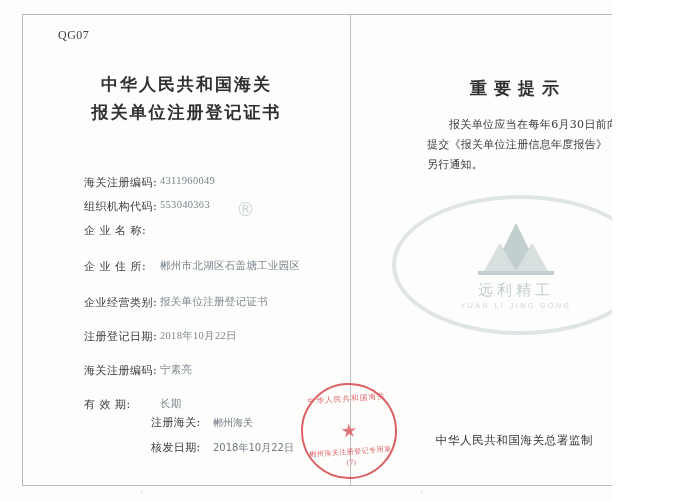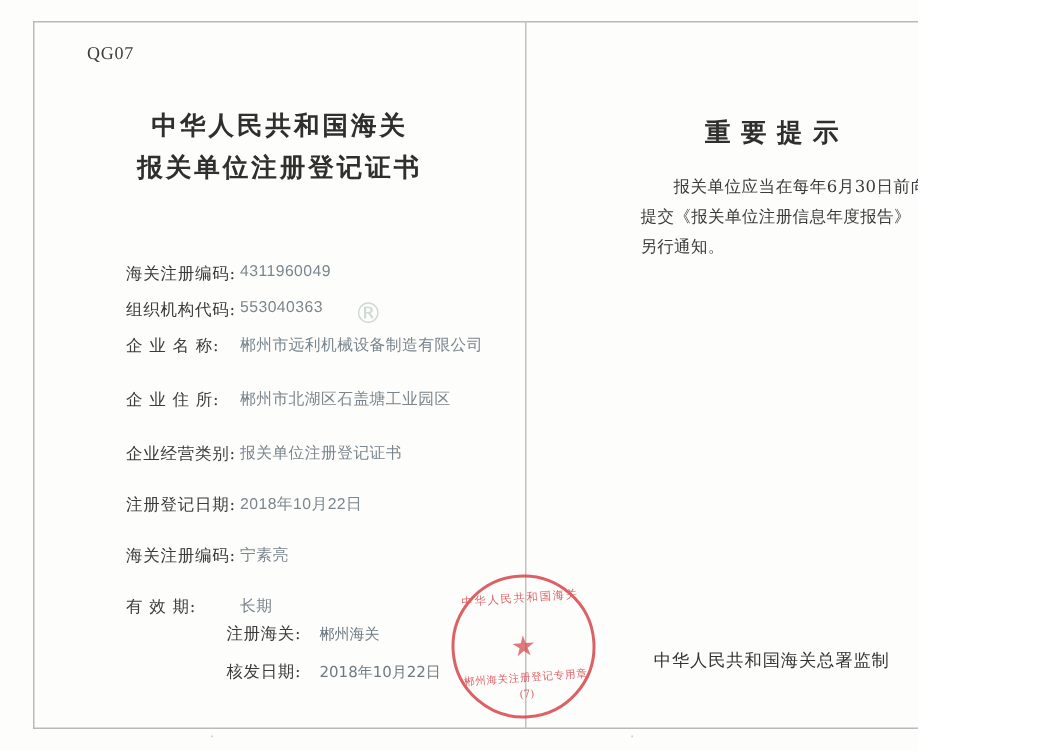--- a/index.html
+++ b/index.html
@@ -88,21 +88,21 @@
   }
   .field-label {
     font-family: "DejaVu Serif", "Liberation Serif", serif;
     font-size: 11px;
     color: #3b3b3b;
     width: 76px;
     flex: 0 0 76px;
     letter-spacing: 0.5px;
   }
   .field-value {
-    font-family: Liberation Sans, sans-serif;
+    font-family: Liberation Serif, serif;
     font-size: 10.5px;
     color: #6f7b84;
     letter-spacing: 0.3px;
     opacity: 0.92;
   }
   .field-row.gap-top { margin-top: 16px; }
   .field-row.gap-top2 { margin-top: 18px; }
 
   .bottom-fields {
     position: absolute;
@@ -298,41 +298,51 @@
 </head>
 <body>
 
 <div class="page">
 
   <div class="frame"></div>
   <div class="divider"></div>
 
   <div class="form-code">QG07</div>
 
+  <div class="watermark">
+    <div class="wm-ellipse"></div>
+    <svg class="wm-mountain" viewBox="0 0 92 58">
+      <polygon points="46,2 70,50 22,50" fill="#c3cfce"></polygon>
+      <polygon points="30,22 46,50 14,50" fill="#d7e0df"></polygon>
+      <polygon points="62,22 78,50 46,50" fill="#d7e0df"></polygon>
+      <rect x="8" y="50" width="76" height="4" fill="#c3cfce"></rect>
+    </svg>
+    <div class="wm-text">远利精工</div>
+    <div class="wm-sub">YUAN LI JING GONG</div>
+  </div>
   <div class="wm-reg">®</div>
 
   <div class="left">
 
     <div class="title-block">
       <div class="title-line">中华人民共和国海关</div>
       <div class="title-line">报关单位注册登记证书</div>
     </div>
 
     <div class="fields">
       <div class="field-row">
         <span class="field-label">海关注册编码:</span>
         <span class="field-value">4311960049</span>
       </div>
       <div class="field-row">
         <span class="field-label">组织机构代码:</span>
         <span class="field-value">553040363</span>
       </div>
       <div class="field-row">
         <span class="field-label">企 业 名 称:</span>
-        <span class="field-value">郴州市远利机械设备制造有限公司</span>
       </div>
       <div class="field-row gap-top2">
         <span class="field-label">企 业 住 所:</span>
         <span class="field-value">郴州市北湖区石盖塘工业园区</span>
       </div>
       <div class="field-row gap-top2">
         <span class="field-label">企业经营类别:</span>
         <span class="field-value">报关单位注册登记证书</span>
       </div>
       <div class="field-row gap-top">

